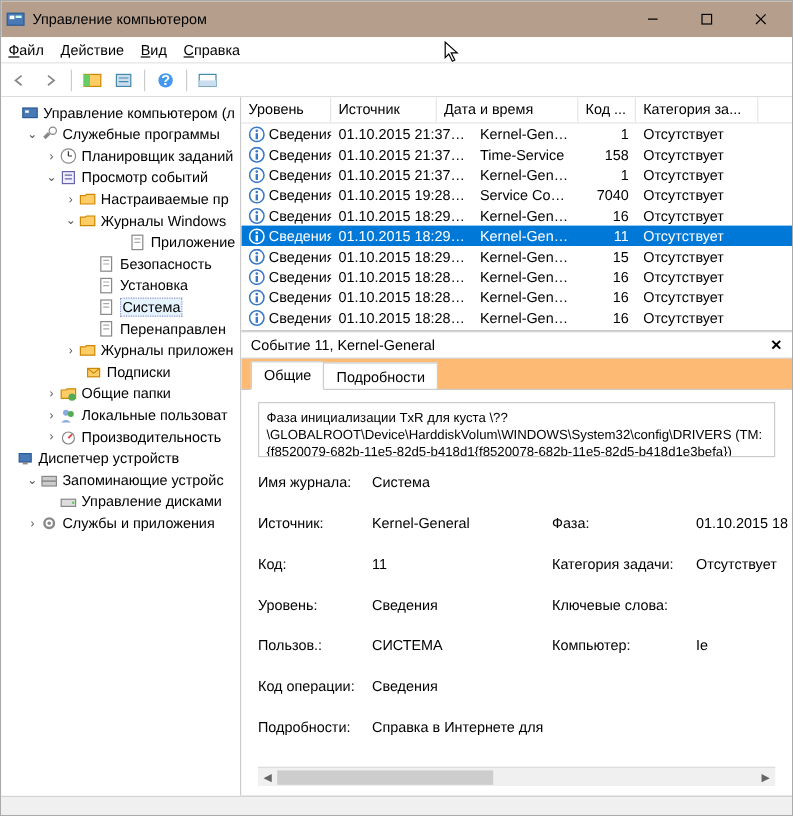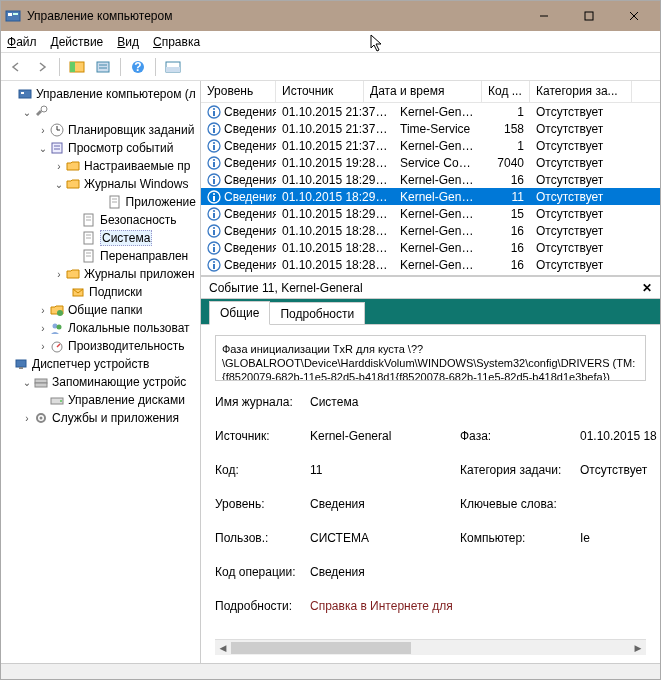--- a/index.html
+++ b/index.html
@@ -34,30 +34,30 @@
 .gc.c1 { width: 118px; }
 .gc.c2 { width: 88px; }
 .gc.c3 { width: 48px; text-align: right; }
 .gc.c4 { width: 90px; }
 .gh.c0 { width: 75px; } .gh.c1 { width: 118px; } .gh.c2 { width: 88px; } .gh.c3 { width: 48px; } .gh.c4 { width: 102px; }
 .info-icon { width: 14px; height: 14px; flex-shrink: 0; }
 .detail { flex: 1; display: flex; flex-direction: column; border-top: 1px solid #ccc; overflow: hidden; }
 .detail-title { height: 22px; display: flex; align-items: center; padding: 0 8px; background: #fff; border-bottom: 1px solid #ccc; }
 .detail-title .dt-text { flex: 1; font-size: 12px; }
 .detail-title .dt-close { font-weight: bold; font-size: 12px; }
-.tabs { height: 26px; display: flex; align-items: flex-end; padding: 0 8px; background: #0f766e; }
+.tabs { height: 26px; display: flex; align-items: flex-end; padding: 0 8px; background: #fdba74; }
 .tab { padding: 4px 10px; border: 1px solid #ccc; border-bottom: none; background: #fff; margin-right: -1px; font-size: 12px; }
 .tab.active { border-bottom: 1px solid #fff; position: relative; z-index: 2; }
 .tab-line { height: 1px; background: #ccc; margin-top: -1px; }
 .detail-body { flex: 1; padding: 10px 14px 4px 14px; overflow: hidden; }
 .desc-box { border: 1px solid #ccc; padding: 6px; height: 46px; overflow: hidden; font-size: 11px; line-height: 14px; margin-bottom: 14px; white-space: pre-wrap; }
 .props { display: grid; grid-template-columns: 95px 150px 120px 100px; row-gap: 20px; font-size: 12px; }
 .props .pl { color: #000; }
 .props .pv { color: #000; }
-.props .link { color: #7f1d1d; }
+.props .link { color: #000000; }
 .detail-scroll { height: 16px; background: #f0f0f0; border-top: 1px solid #ddd; position: relative; margin: 4px 14px 8px 14px; }
 .detail-scroll .thumb { position: absolute; left: 16px; top: 2px; width: 180px; height: 12px; background: #cdcdcd; }
 .detail-scroll .arr { position: absolute; top: 0; width: 16px; height: 16px; display: flex; align-items: center; justify-content: center; color: #666; font-size: 9px; }
 .detail-scroll .arr.l { left: 0; } .detail-scroll .arr.r { right: 0; }
 .statusbar { height: 16px; background: #f0f0f0; border-top: 1px solid #ccc; }
 svg { display: block; }
 .cursor { position: absolute; left: 370px; top: 34px; pointer-events: none; z-index: 999; }
 </style>
 </head>
 <body>
@@ -156,20 +156,21 @@
           <span class="tlabel">Управление компьютером (л</span>
         </div>
         <div class="tree-node" style="padding-left: 20px;">
           <span class="tw">⌄</span>
           <span class="ticon">
             <svg width="16" height="16">
               <path d="M3 10 L7 6 L9 8 L5 12 Z" fill="#888"></path>
               <circle cx="11" cy="5" r="3" fill="none" stroke="#888"></circle>
             </svg>
           </span>
+          <span class="tlabel">Служебные программы</span>
         </div>
         <div class="tree-node" style="padding-left: 36px;">
           <span class="tw">›</span>
           <span class="ticon">
             <svg width="16" height="16">
               <circle cx="8" cy="8" r="6" fill="#fff" stroke="#888"></circle>
               <line x1="8" y1="8" x2="8" y2="4" stroke="#333"></line>
               <line x1="8" y1="8" x2="11" y2="8" stroke="#333"></line>
             </svg>
           </span>
@@ -218,20 +219,31 @@
         <div class="tree-node" style="padding-left: 68px;">
           <span class="tw"></span>
           <span class="ticon">
             <svg width="16" height="16">
               <rect x="3" y="2" width="9" height="12" fill="#fff" stroke="#888"></rect>
               <line x1="5" y1="5" x2="10" y2="5" stroke="#aaa"></line>
               <line x1="5" y1="8" x2="10" y2="8" stroke="#aaa"></line>
             </svg>
           </span>
           <span class="tlabel">Безопасность</span>
+        </div>
+        <div class="tree-node" style="padding-left: 68px;">
+          <span class="tw"></span>
+          <span class="ticon">
+            <svg width="16" height="16">
+              <rect x="3" y="2" width="9" height="12" fill="#fff" stroke="#888"></rect>
+              <line x1="5" y1="5" x2="10" y2="5" stroke="#aaa"></line>
+              <line x1="5" y1="8" x2="10" y2="8" stroke="#aaa"></line>
+            </svg>
+          </span>
+          <span class="tlabel">Установка</span>
         </div>
         <div class="tree-node selected" style="padding-left: 68px;">
           <span class="tw"></span>
           <span class="ticon">
             <svg width="16" height="16">
               <rect x="3" y="2" width="9" height="12" fill="#fff" stroke="#888"></rect>
               <line x1="5" y1="5" x2="10" y2="5" stroke="#aaa"></line>
               <line x1="5" y1="8" x2="10" y2="8" stroke="#aaa"></line>
             </svg>
           </span>

